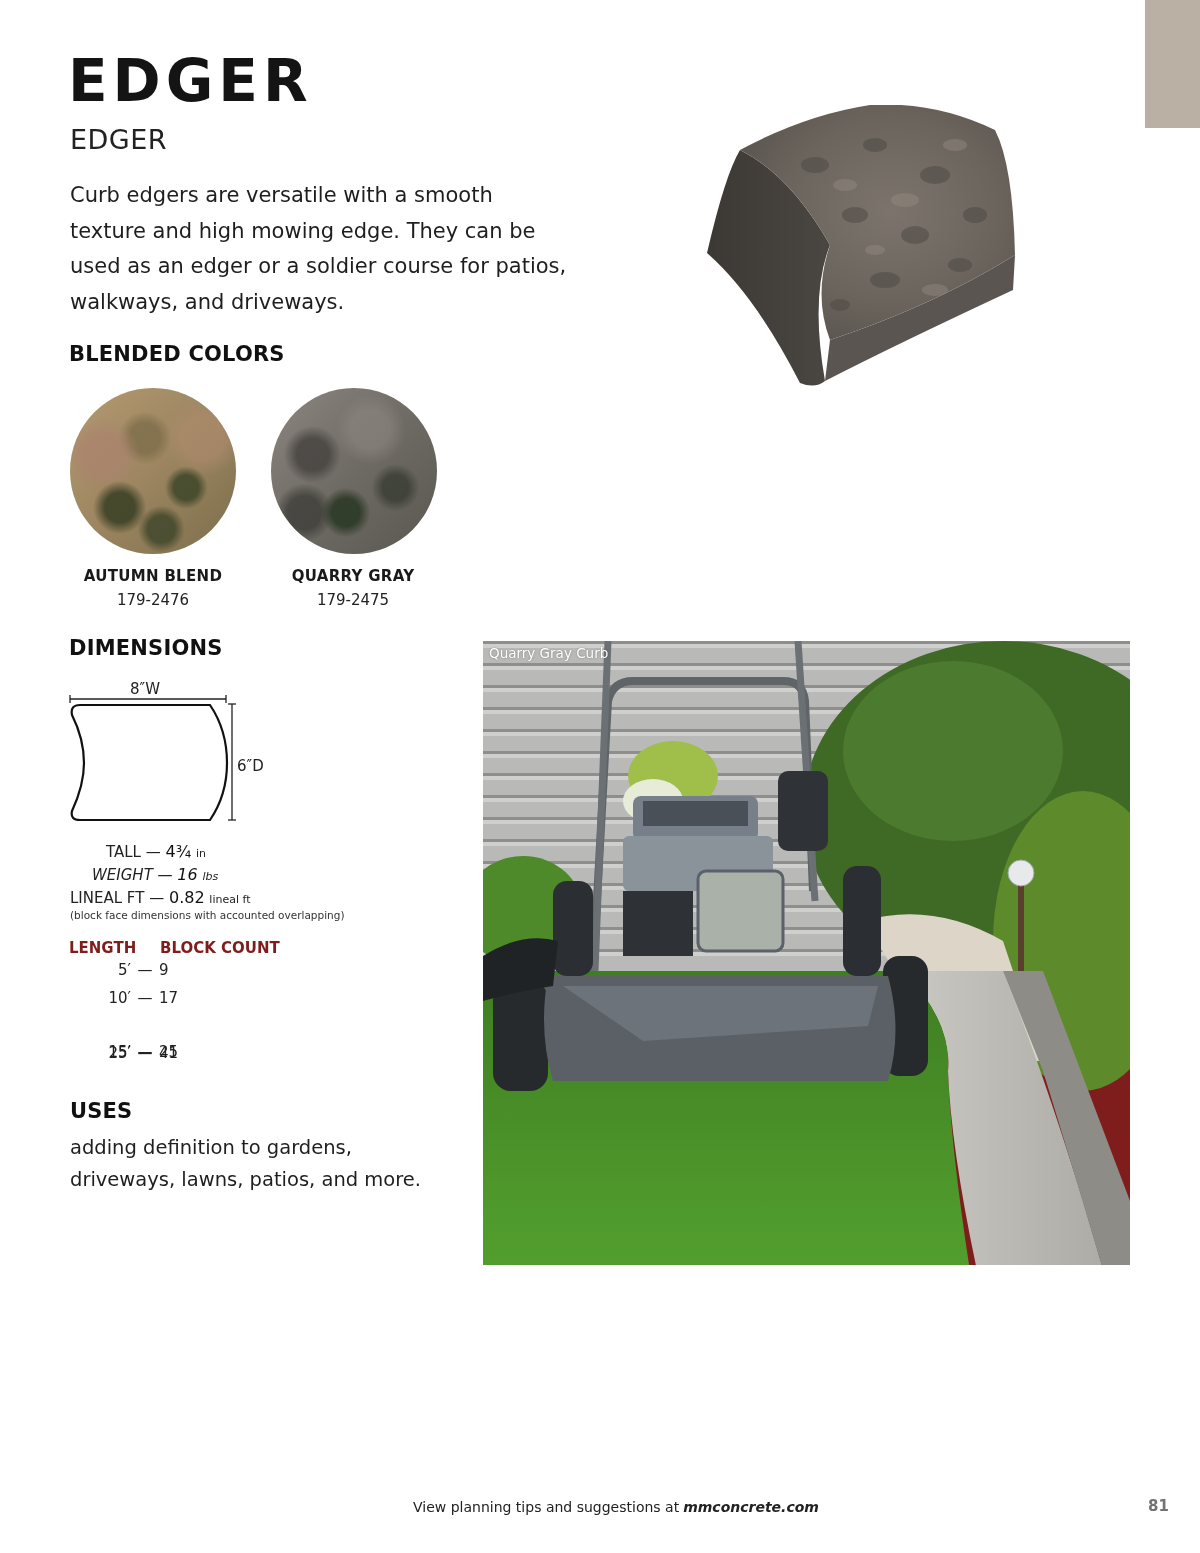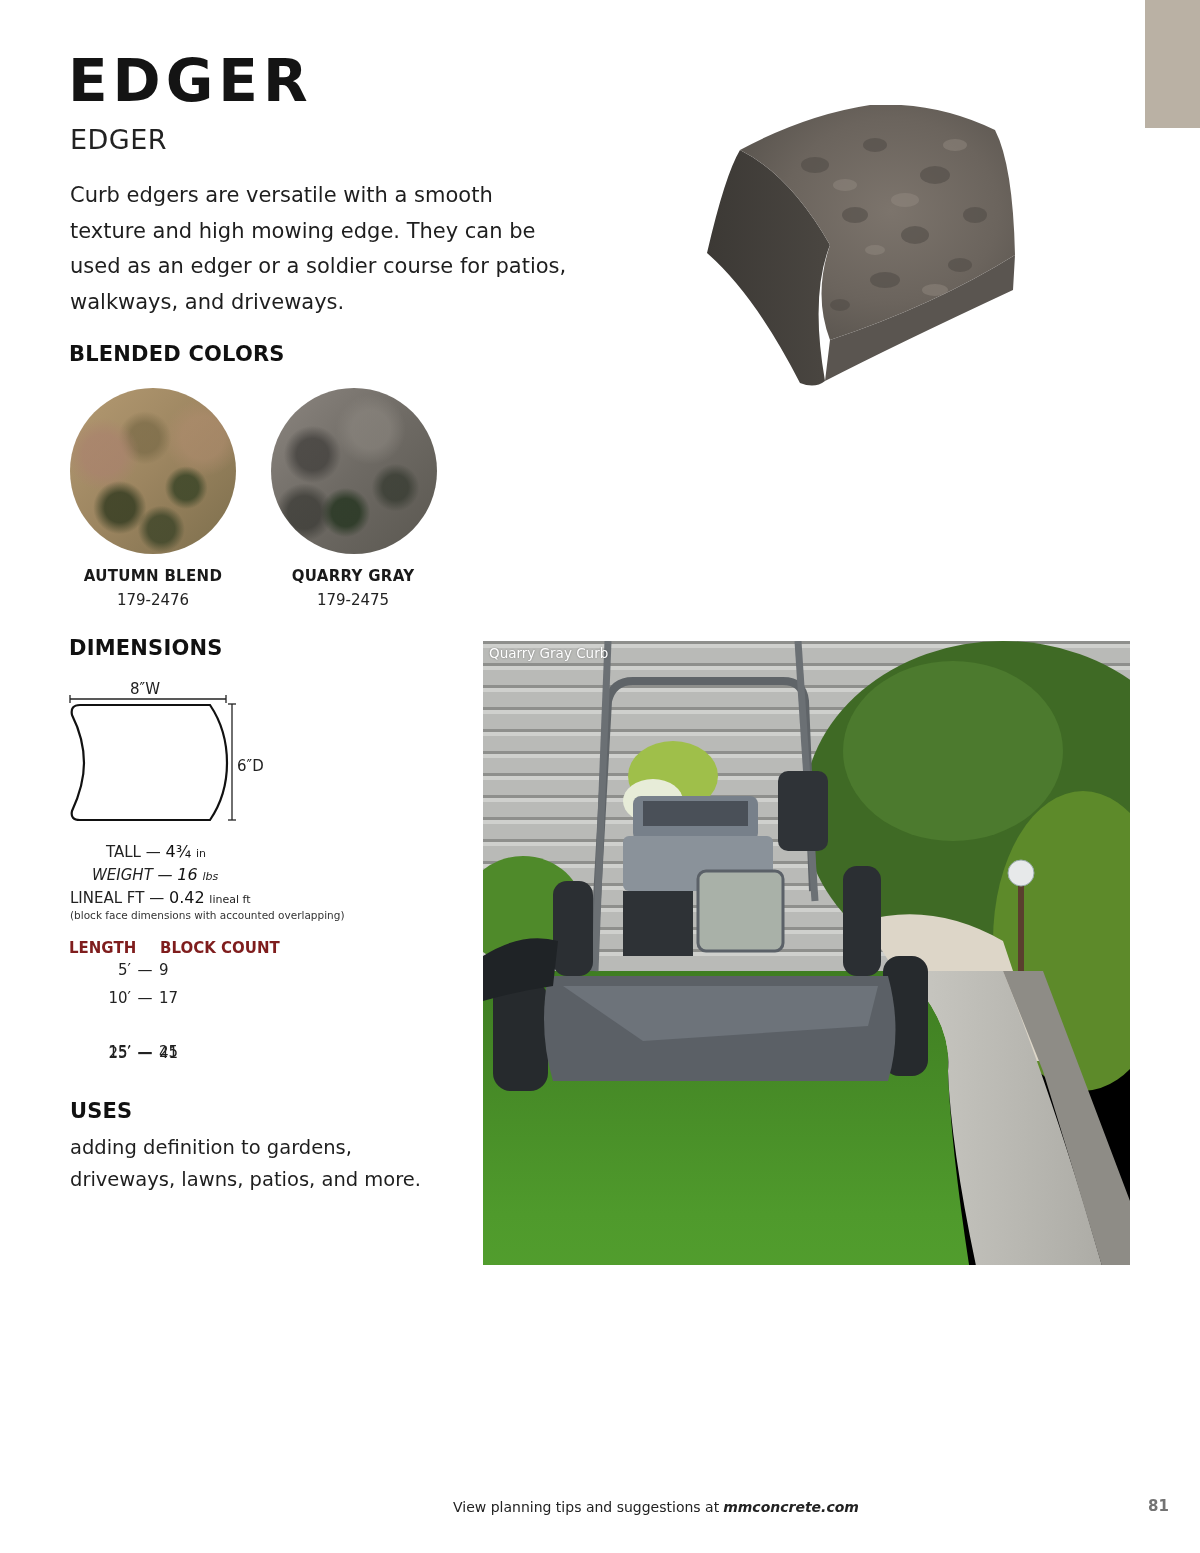--- a/index.html
+++ b/index.html
@@ -75,25 +75,25 @@
   .tbl-row .len { display: inline-block; width: 61px; text-align: right; }
   .tbl-row .dash { display: inline-block; width: 28px; text-align: center; }
   .row-0 { top: 963px; }
   .row-1 { top: 991px; }
   .row-2 { top: 1045px; }
   .row-3 { top: 1046px; }
 
   .uses-text { left: 70px; top: 1132px; width: 380px; font-size: 19.5px; line-height: 31.5px; color: #1e1e1e; }
 
   
-  .photo { left: 483px; top: 641px; width: 647px; height: 624px; overflow: hidden; background: #000000; }
+  .photo { left: 483px; top: 641px; width: 647px; height: 624px; overflow: hidden; background: #7f1d1d; }
   .photo-caption { left: 6px; top: 4px; font-size: 13.5px; color: #ffffff; text-shadow: 0 0 2px rgba(0,0,0,0.35); z-index: 5; }
 
   
-  .footer { left: 413px; top: 1499px; font-size: 14px; color: #222; white-space: nowrap; margin-left: 40px; }
+  .footer { left: 413px; top: 1499px; font-size: 14px; color: #222; white-space: nowrap; }
   .footer .site { font-style: italic; font-weight: bold; margin-left: 4px; }
   .page-num { left: 1148px; top: 1497px; font-size: 15px; font-weight: bold; color: #737373; }
 </style>
 </head>
 <body>
 
 <div class="abs side-tab"></div>
 
 <h1 class="abs title" style="margin:0">EDGER</h1>
 <div class="abs subtitle">EDGER</div>
@@ -169,21 +169,21 @@
   </svg>
 </div>
 
 <div class="abs spec-row spec-tall">
   <span>TALL</span> — <span class="val">4¾</span> <span class="unit">in</span>
 </div>
 <div class="abs spec-row spec-weight">
   <span>WEIGHT</span> — <span class="val">16</span> <span class="unit">lbs</span>
 </div>
 <div class="abs spec-row spec-lineal">
-  <span>LINEAL FT</span> — <span class="val">0.42</span> <span class="unit">lineal ft</span>
+  <span>LINEAL FT</span> — <span class="val">0.82</span> <span class="unit">lineal ft</span>
 </div>
 <div class="abs spec-note">(block face dimensions with accounted overlapping)</div>
 
 <div class="abs tbl-head th-length">LENGTH</div>
 <div class="abs tbl-head th-count">BLOCK COUNT</div>
 
 <div class="abs tbl-row row-0">
   <span class="len">5′</span><span class="dash">—</span><span>9</span>
 </div>
 <div class="abs tbl-row row-1">

